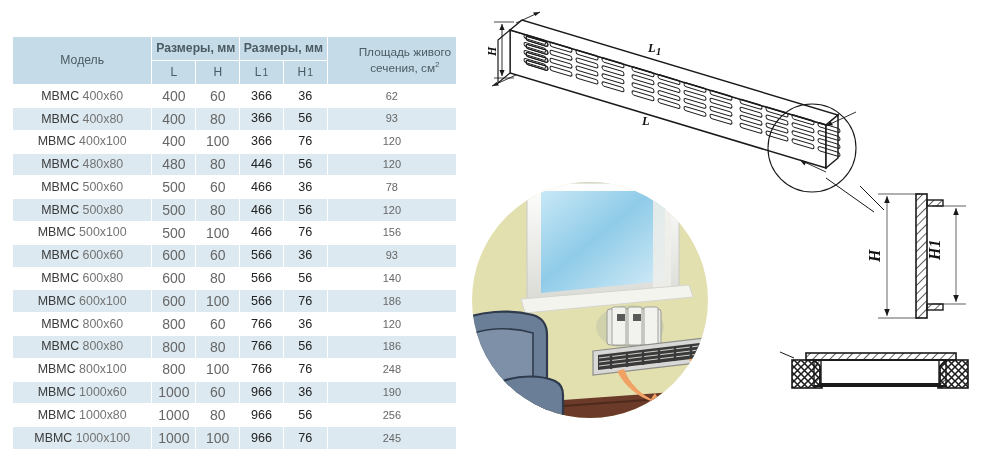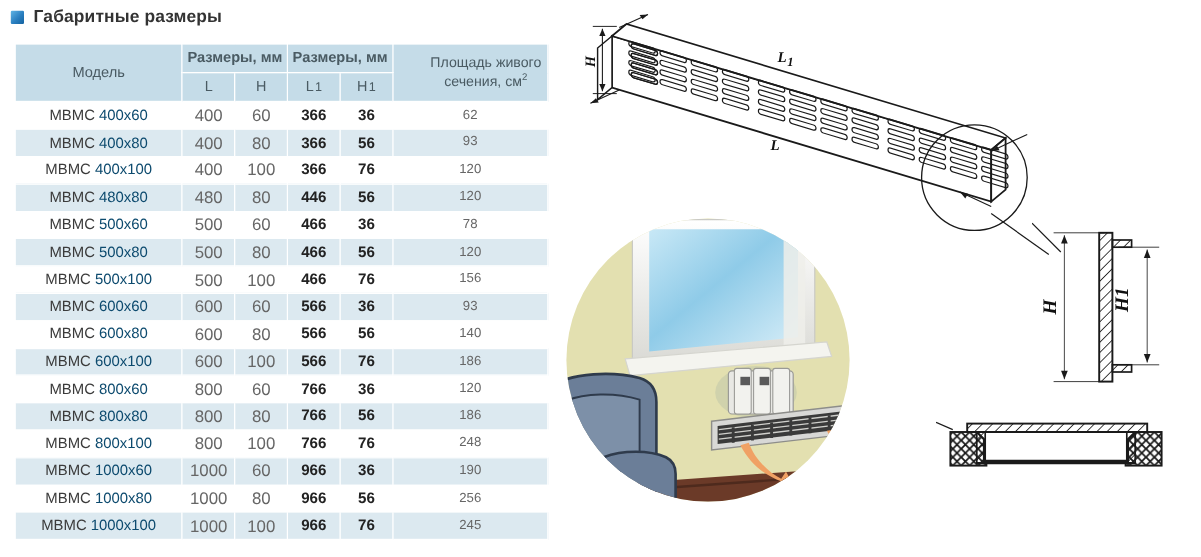--- a/index.html
+++ b/index.html
@@ -56,46 +56,42 @@
     padding:2.5px 3px;
     text-align:center;
     line-height:1.2;
     white-space:nowrap;
   }
   #spec-table tbody tr.row-odd  td { background:#ffffff; }
   #spec-table tbody tr.row-even td { background:#dce9f0; }
 
   td.c-model { text-align:center; font-size:12.4px; color:#3b3b3b; }
   td.c-model .m-pre { color:#3b3b3b; }
-  td.c-model .m-size { color:#0c4a6e; }
+  td.c-model .m-size { color:#737373; }
   td.c-l, td.c-h { color:#666; font-size:14px; }
-  td.c-l1, td.c-h1 { color:#222; font-weight:bold; font-size:12.6px; }
+  td.c-l1, td.c-h1 { color:#222; font-weight:normal; font-size:12.6px; }
   td.c-area { color:#666; font-size:11px; }
 
   .sup { font-size:8px; vertical-align:super; }
   .sub1 { font-size:10.5px; vertical-align:baseline; padding-left:1px; }
 
   
   #right-panel { position:absolute; left:470px; top:0; width:531px; height:464px; }
   #iso-svg   { position:absolute; left:0;  top:0;   }
   #circle-ill{ position:absolute; left:-5px; top:175px; }
   #xsec-v    { position:absolute; left:390px; top:180px; }
   #xsec-h    { position:absolute; left:310px; top:332px; }
 
   .dim-label { font-style:italic; font-weight:bold; font-family:"Liberation Serif", serif; fill:#111; }
 </style>
 </head>
 <body>
 
 <div id="left-panel">
 
-  <div id="section-title">
-    <span id="title-bullet"></span>
-    <span id="title-text">Габаритные размеры</span>
-  </div>
 
   <table id="spec-table">
     <thead>
       <tr>
         <th class="h-model" rowspan="2">Модель</th>
         <th class="h-dim" colspan="2">Размеры, мм</th>
         <th class="h-dim" colspan="2">Размеры, мм</th>
         <th class="h-area" rowspan="2">
           <span>Площадь живого</span><br>
           <span>сечения, см</span><span class="sup">2</span>

